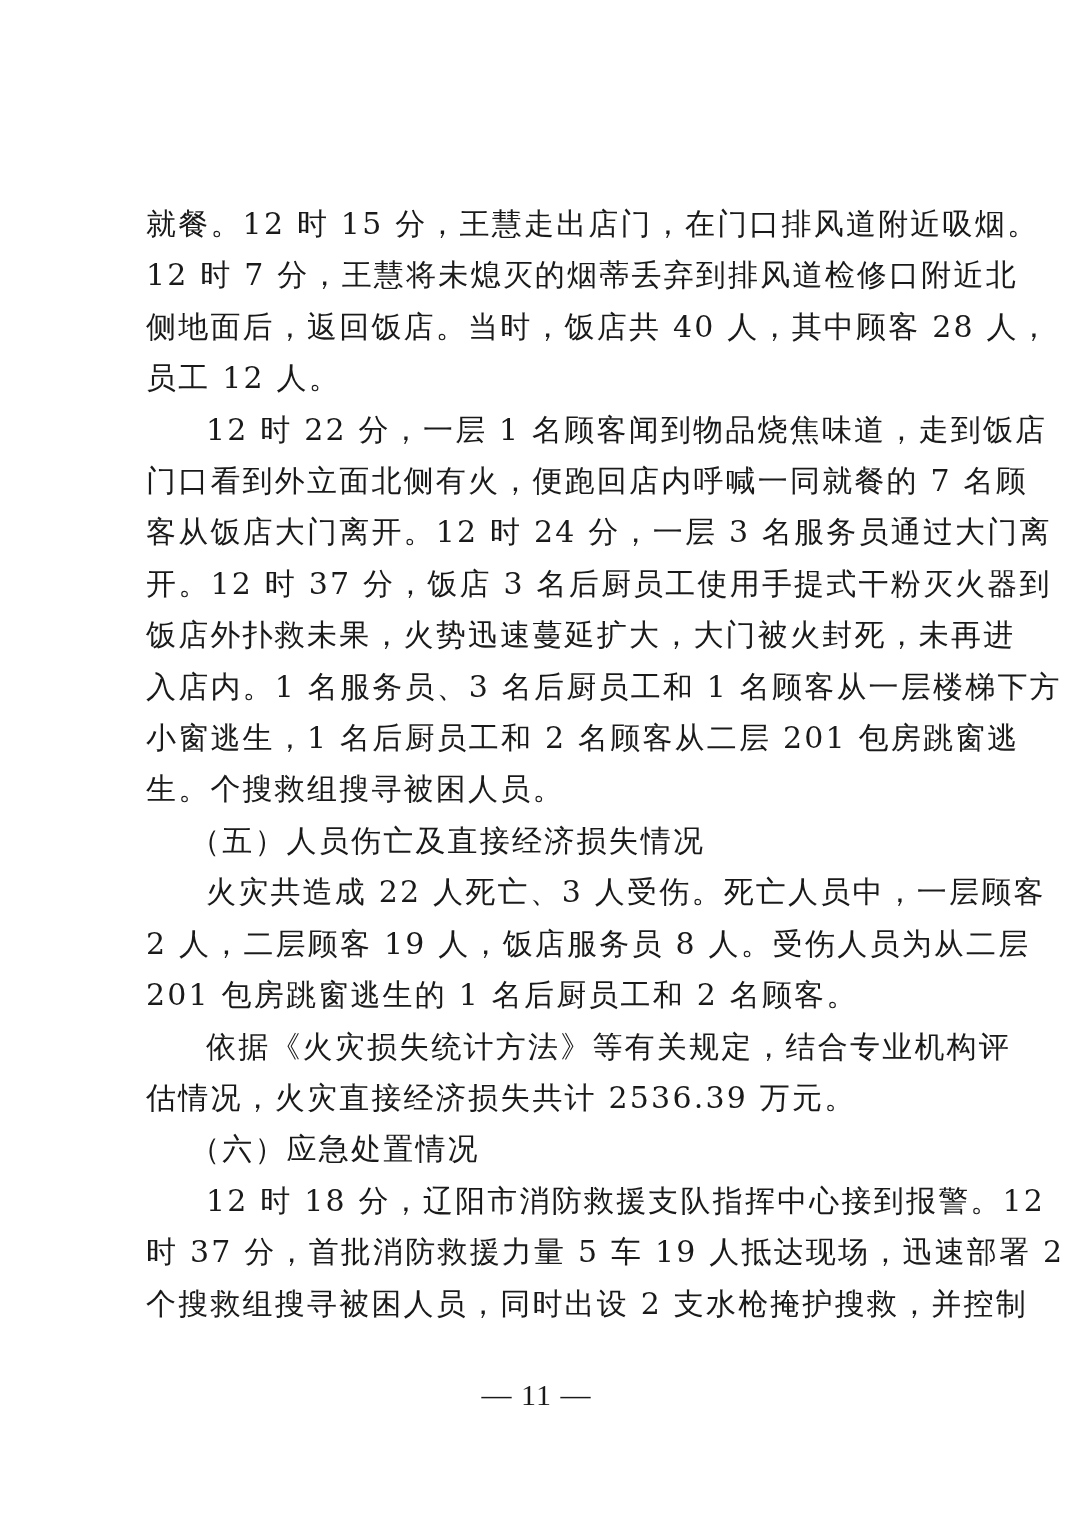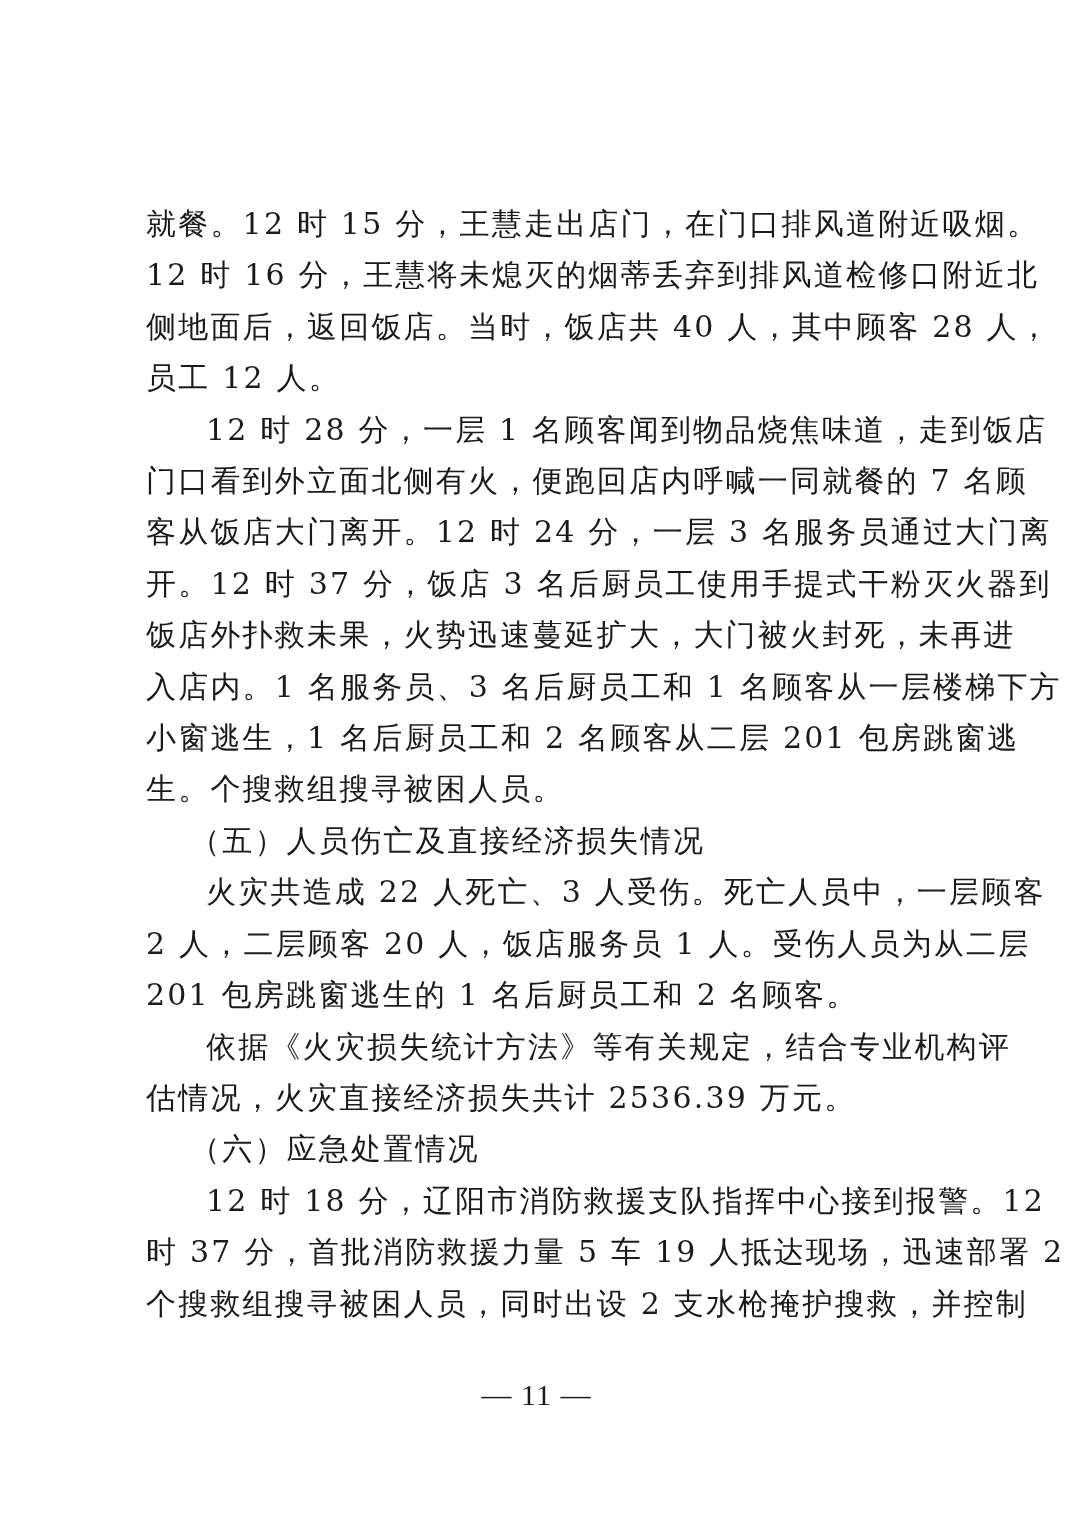--- a/index.html
+++ b/index.html
@@ -31,43 +31,43 @@
       letter-spacing: 1px;
     }
   </style>
 </head>
 <body>
 
 <div class="page">
 
   <div class="para">
     <span class="line">就餐。12 时 15 分，王慧走出店门，在门口排风道附近吸烟。</span>
-    <span class="line">12 时 16 分，王慧将未熄灭的烟蒂丢弃到排风道检修口附近北</span>
+    <span class="line">12 时 7 分，王慧将未熄灭的烟蒂丢弃到排风道检修口附近北</span>
     <span class="line">侧地面后，返回饭店。当时，饭店共 40 人，其中顾客 28 人，</span>
     <span class="line last">员工 12 人。</span>
   </div>
 
   <div class="para">
-    <span class="line" style="padding-left:60px;">12 时 28 分，一层 1 名顾客闻到物品烧焦味道，走到饭店</span>
+    <span class="line" style="padding-left:60px;">12 时 22 分，一层 1 名顾客闻到物品烧焦味道，走到饭店</span>
     <span class="line">门口看到外立面北侧有火，便跑回店内呼喊一同就餐的 7 名顾</span>
     <span class="line">客从饭店大门离开。12 时 24 分，一层 3 名服务员通过大门离</span>
     <span class="line">开。12 时 37 分，饭店 3 名后厨员工使用手提式干粉灭火器到</span>
     <span class="line">饭店外扑救未果，火势迅速蔓延扩大，大门被火封死，未再进</span>
     <span class="line">入店内。1 名服务员、3 名后厨员工和 1 名顾客从一层楼梯下方</span>
     <span class="line">小窗逃生，1 名后厨员工和 2 名顾客从二层 201 包房跳窗逃</span>
     <span class="line last">生。个搜救组搜寻被困人员。</span>
   </div>
 
   <div class="para">
     <span class="line last" style="padding-left:44px;">（五）人员伤亡及直接经济损失情况</span>
   </div>
 
   <div class="para">
     <span class="line" style="padding-left:60px;">火灾共造成 22 人死亡、3 人受伤。死亡人员中，一层顾客</span>
-    <span class="line">2 人，二层顾客 20 人，饭店服务员 1 人。受伤人员为从二层</span>
+    <span class="line">2 人，二层顾客 19 人，饭店服务员 8 人。受伤人员为从二层</span>
     <span class="line last">201 包房跳窗逃生的 1 名后厨员工和 2 名顾客。</span>
   </div>
 
   <div class="para">
     <span class="line" style="padding-left:60px;">依据《火灾损失统计方法》等有关规定，结合专业机构评</span>
     <span class="line last">估情况，火灾直接经济损失共计 2536.39 万元。</span>
   </div>
 
   <div class="para">
     <span class="line last" style="padding-left:44px;">（六）应急处置情况</span>

